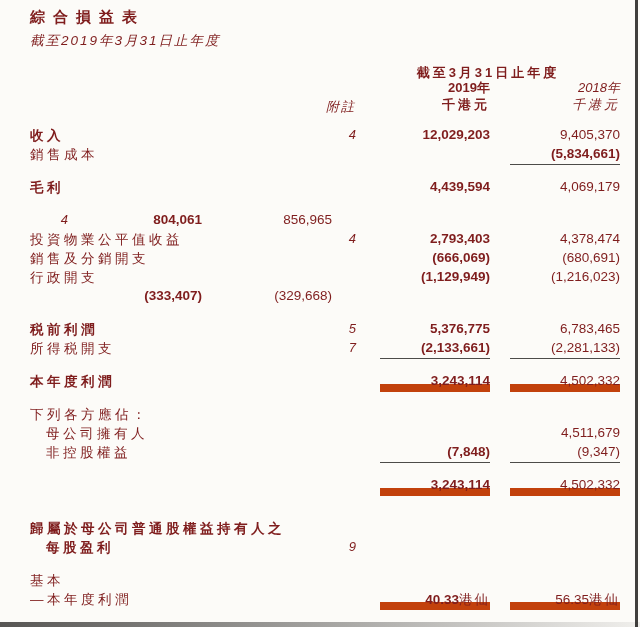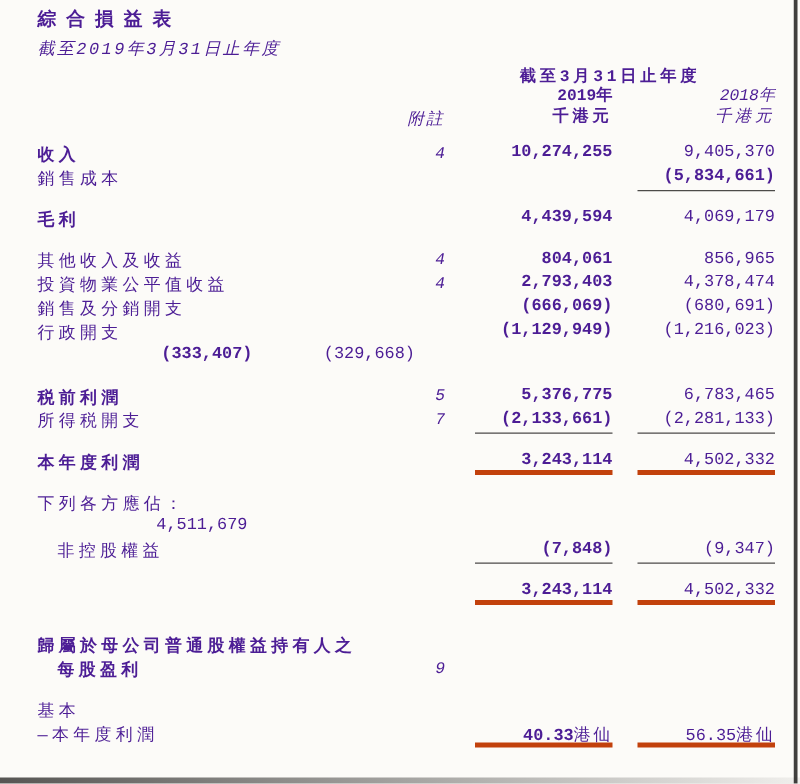--- a/index.html
+++ b/index.html
@@ -1,57 +1,57 @@
 <!DOCTYPE html>
 <html><head>
 <meta charset="utf-8">
 <style>
   html,body { margin:0; padding:0; background:#e9e7e4; }
   .page {
     width:640px; height:627px;
     background:#fcfbf8;
     position:relative;
     overflow:hidden;
-    font-family:Liberation Mono, monospace;
-    color:#4c1d95;
+    font-family:Liberation Sans, sans-serif;
+    color:#7f1d1d;
     margin:0 auto;
   }
   
   .edge-right { position:absolute; top:0; bottom:0; right:2px; width:3px; background:#403f3d; }
   
   .edge-bottom { position:absolute; left:0; right:0; bottom:0; height:5px;
     background:linear-gradient(to right, rgba(45,44,42,.8), rgba(45,44,42,.06)); }
 
   .content { padding:8px 20px 0 30px; }
 
   .doc-title { font-size:15px; font-weight:bold; letter-spacing:8px; line-height:18px; }
   .doc-subtitle { font-style:italic; font-size:13.5px; letter-spacing:2px; line-height:17px; margin-top:6px; }
 
-  .hdr { margin-top:4px; }
+  .hdr { margin-top:16px; }
   .hdr-row { display:flex; align-items:flex-end; height:17px; font-size:13px; }
   .sp-label { flex:1; }
   .c-note  { width:38px;  text-align:right; }
   .c-amt   { width:134px; display:flex; justify-content:flex-end; }
   .c-amt.c2 { width:130px; }
   .span-years { width:264px; text-align:center; font-weight:bold; letter-spacing:3px; font-size:13px; }
   .y2019 { font-weight:bold; }
   .y2018 { font-style:italic; }
   .note-h { font-style:italic; letter-spacing:2px; }
   .cn-sp { letter-spacing:3px; }
 
   .tbody { margin-top:11px; }
   .row { display:flex; height:19px; font-size:13.5px; }
   .c-label { flex:1; letter-spacing:3.5px; white-space:nowrap; }
   .c-label.bold { font-weight:bold; }
   .c-label.indent { padding-left:16px; }
   .row .c-note { font-style:italic; font-size:13px; padding-bottom:1px; }
   .in { width:110px; text-align:right; padding-bottom:2px; white-space:nowrap; }
   .c1 .in { font-weight:bold; }
   .rule-thin  .c-amt .in { border-bottom:1.5px solid #4c4b49; }
-  .rule-thick .c-amt .in { border-bottom:4px solid #c2410c; }
+  .rule-thick .c-amt .in { border-bottom:8px solid #c2410c; }
   .in.empty { border-bottom:none !important; }
   .unit { font-weight:normal; letter-spacing:2px; }
   .gap1 { margin-top:14px; }
   .gap2 { margin-top:24px; }
 </style>
 </head>
 <body>
 
 <div class="page">
   <div class="content">
@@ -85,21 +85,21 @@
             <span class="in y2018 cn-sp">千港元</span>
           </div>
       </div>
     </div>
 
     <div class="tbody">
         <div class="row">
     <div class="c-label bold">收入</div>
     <div class="c-note">4</div>
     <div class="c-amt c1">
-            <span class="in">10,274,255</span>
+            <span class="in">12,029,203</span>
           </div>
     <div class="c-amt c2">
             <span class="in">9,405,370</span>
           </div>
   </div>
         <div class="row rule-thin">
     <div class="c-label">銷售成本</div>
     <div class="c-note"></div>
     <div class="c-amt c1">
             <span class="in">(5,834,661)</span>
@@ -109,21 +109,20 @@
     <div class="c-label bold">毛利</div>
     <div class="c-note"></div>
     <div class="c-amt c1">
             <span class="in">4,439,594</span>
           </div>
     <div class="c-amt c2">
             <span class="in">4,069,179</span>
           </div>
   </div>
         <div class="row gap1">
-    <div class="c-label">其他收入及收益</div>
     <div class="c-note">4</div>
     <div class="c-amt c1">
             <span class="in">804,061</span>
           </div>
     <div class="c-amt c2">
             <span class="in">856,965</span>
           </div>
   </div>
         <div class="row">
     <div class="c-label">投資物業公平值收益</div>
@@ -198,20 +197,21 @@
     <div class="c-label">下列各方應佔：</div>
     <div class="c-note"></div>
     <div class="c-amt c1">
             <span class="in empty"></span>
           </div>
     <div class="c-amt c2">
             <span class="in empty"></span>
           </div>
   </div>
         <div class="row">
+    <div class="c-label indent">母公司擁有人</div>
     <div class="c-note"></div>
     <div class="c-amt c2">
             <span class="in">4,511,679</span>
           </div>
   </div>
         <div class="row rule-thin">
     <div class="c-label indent">非控股權益</div>
     <div class="c-note"></div>
     <div class="c-amt c1">
             <span class="in">(7,848)</span>

